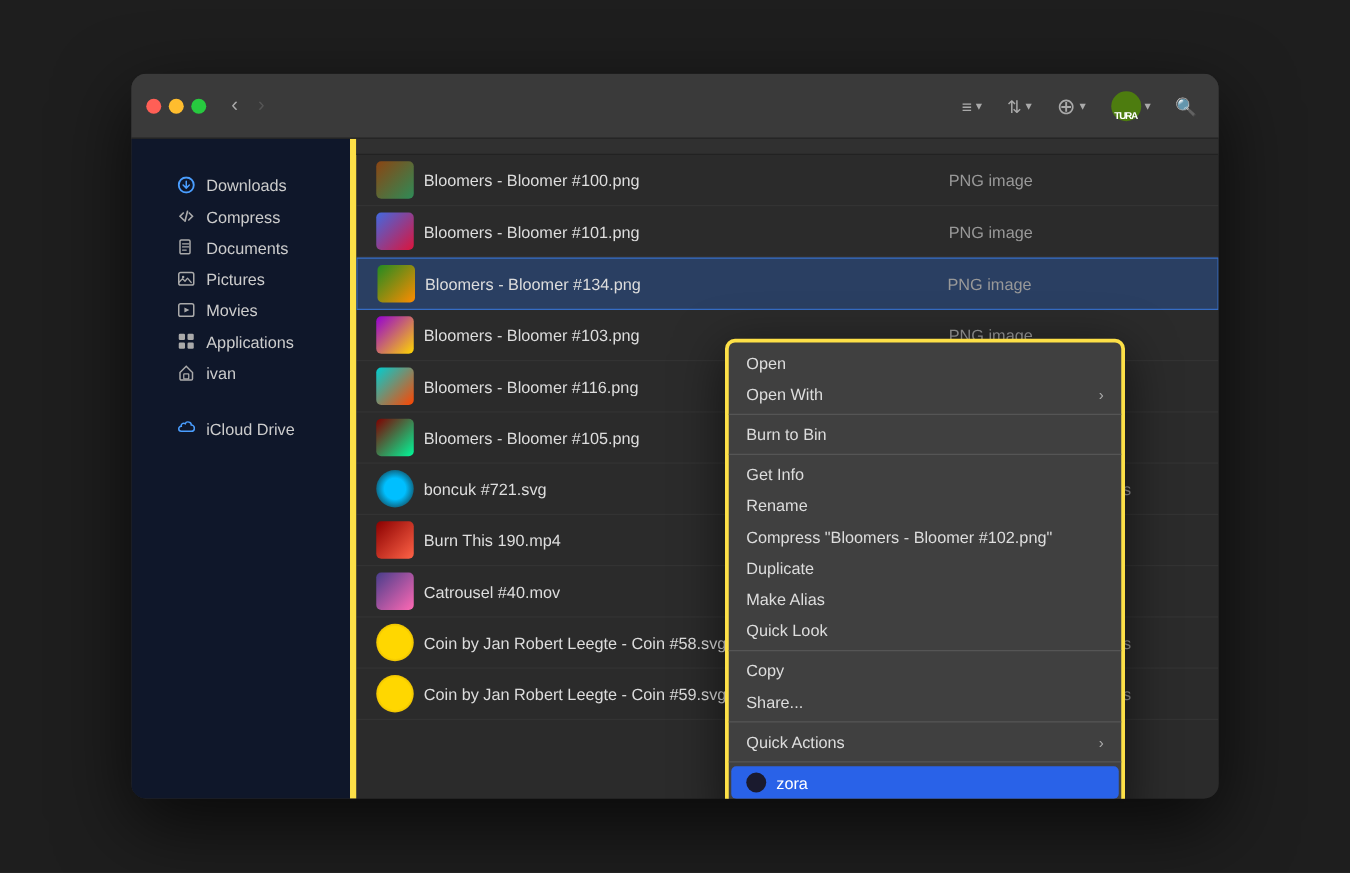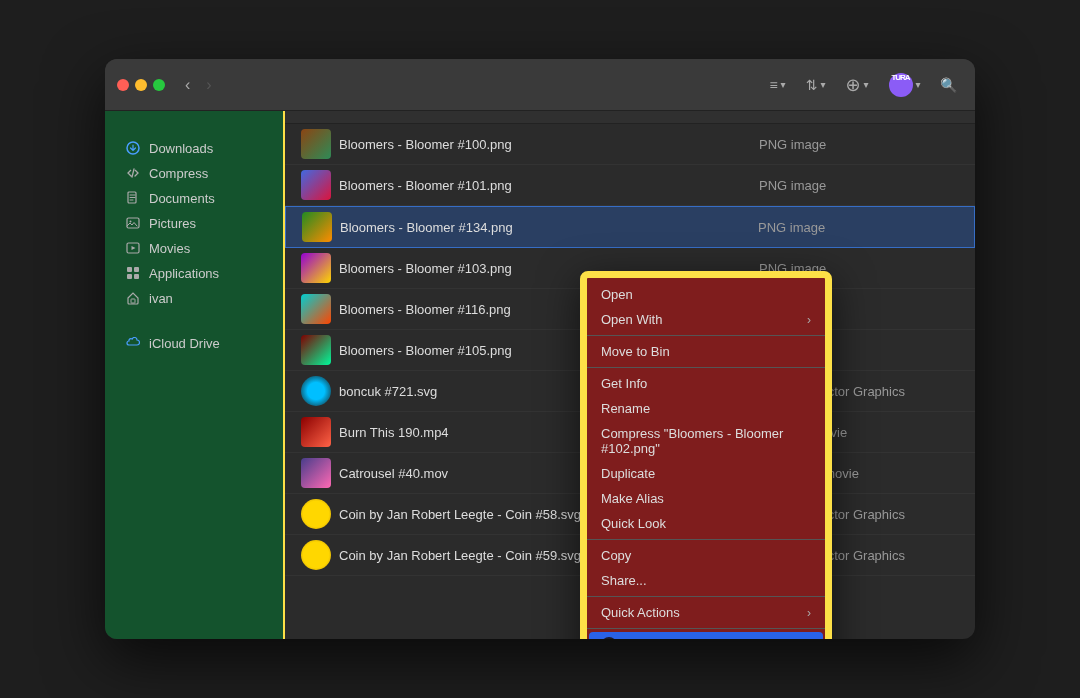--- a/index.html
+++ b/index.html
@@ -83,44 +83,44 @@
       align-items: center;
       gap: 3px;
       padding: 3px 5px;
       border-radius: 4px;
     }
 
     .zora-icon {
       width: 24px;
       height: 24px;
       border-radius: 50%;
-      background: #8b5cf6;
-      display: flex;
-      align-items: flex-start;
+      background: #4d7c0f;
+      display: flex;
+      align-items: flex-end;
       justify-content: center;
       font-size: 10px;
       color: #fff;
       font-weight: bold;
     }
 
     
     .main-content {
       display: flex;
       flex: 1;
       overflow: hidden;
     }
 
     
     .sidebar {
       width: 180px;
-      background: #14532d;
-      padding: 12px 0;
+      background: #0f172a;
+      padding: 12px 16px;
       flex-shrink: 0;
       overflow-y: auto;
-      border-right: 2px solid #fde047;
+      border-right: 5px solid #fde047;
     }
     .sidebar-section-label {
       font-size: 11px;
       color: #888;
       font-weight: 600;
       padding: 8px 16px 4px 16px;
       text-transform: none;
     }
     .sidebar-item {
       display: flex;
@@ -224,27 +224,27 @@
     .thumb-burn { background: linear-gradient(135deg, #8b0000, #ff6347); }
     .thumb-catrousel { background: linear-gradient(135deg, #483d8b, #ff69b4); }
     .thumb-coin58 { background: radial-gradient(circle, #ffd700 60%, #b8860b); border-radius: 50%; }
     .thumb-coin59 { background: radial-gradient(circle, #ffd700 60%, #b8860b); border-radius: 50%; }
 
     
     .context-menu {
       position: absolute;
       top: 212px;
       left: 475px;
-      width: 252px;
-      background: #7f1d1d;
+      width: 320px;
+      background: #404040;
       border-radius: 8px;
       box-shadow: 0 10px 40px rgba(0,0,0,0.6);
       padding: 4px 0;
       z-index: 100;
-      border: 7px solid #fde047;
+      border: 3px solid #fde047;
     }
     .context-menu-item {
       display: flex;
       align-items: center;
       justify-content: space-between;
       padding: 5px 14px;
       font-size: 13px;
       color: #ddd;
       cursor: pointer;
       position: relative;
@@ -476,21 +476,21 @@
       <div class="context-menu-item">
     <span>Open</span>
 
   </div>
       <div class="context-menu-item">
     <span>Open With</span>
     <span class="context-menu-arrow">›</span>
   </div>
       <div class="context-menu-separator"></div>
       <div class="context-menu-item">
-    <span>Move to Bin</span>
+    <span>Burn to Bin</span>
 
   </div>
       <div class="context-menu-separator"></div>
       <div class="context-menu-item">
     <span>Get Info</span>
 
   </div>
       <div class="context-menu-item">
     <span>Rename</span>
 

